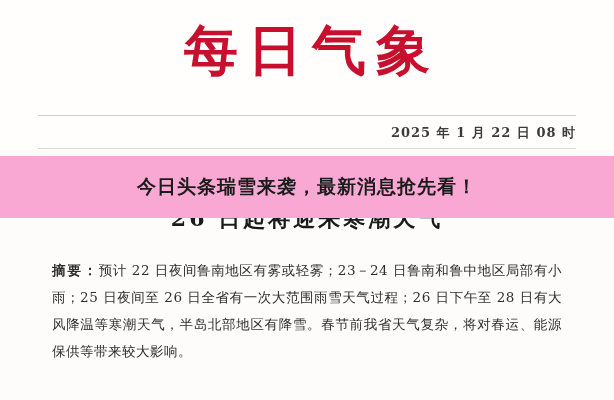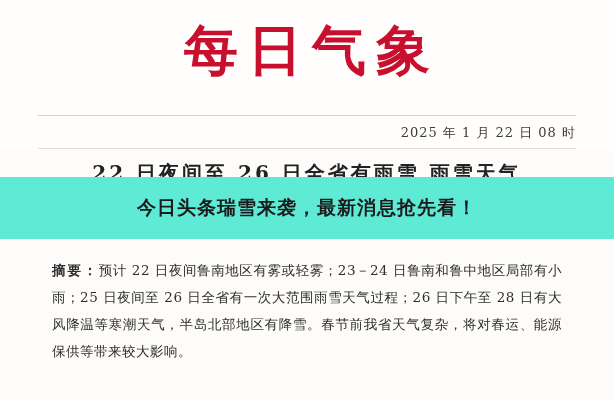--- a/index.html
+++ b/index.html
@@ -64,20 +64,21 @@
     position: absolute;
     left: 0;
     top: 3px;
     letter-spacing: 1px;
   }
   .masthead-date {
     position: absolute;
     right: 0;
     top: 3px;
     letter-spacing: 1px;
+    font-weight: bold;
   }
   .masthead-rule2 {
     position: absolute;
     top: 148px;
     left: 38px;
     right: 38px;
     border-top: 1px solid #e2dbd1;
   }
   
   .article {
@@ -121,23 +122,23 @@
   }
   .summary-label {
     font-weight: bold;
     letter-spacing: 2px;
   }
   
   .overlay-banner {
     position: absolute;
     left: 0;
     right: 0;
-    top: 177px;
+    top: 156px;
     height: 62px;
-    background: #5eead4;
+    background: #f9a8d4;
     display: flex;
     align-items: center;
     justify-content: center;
     z-index: 5;
   }
   .overlay-text {
     font-family: "DejaVu Sans", sans-serif;
     font-size: 19px;
     font-weight: bold;
     color: #1b1b1b;

